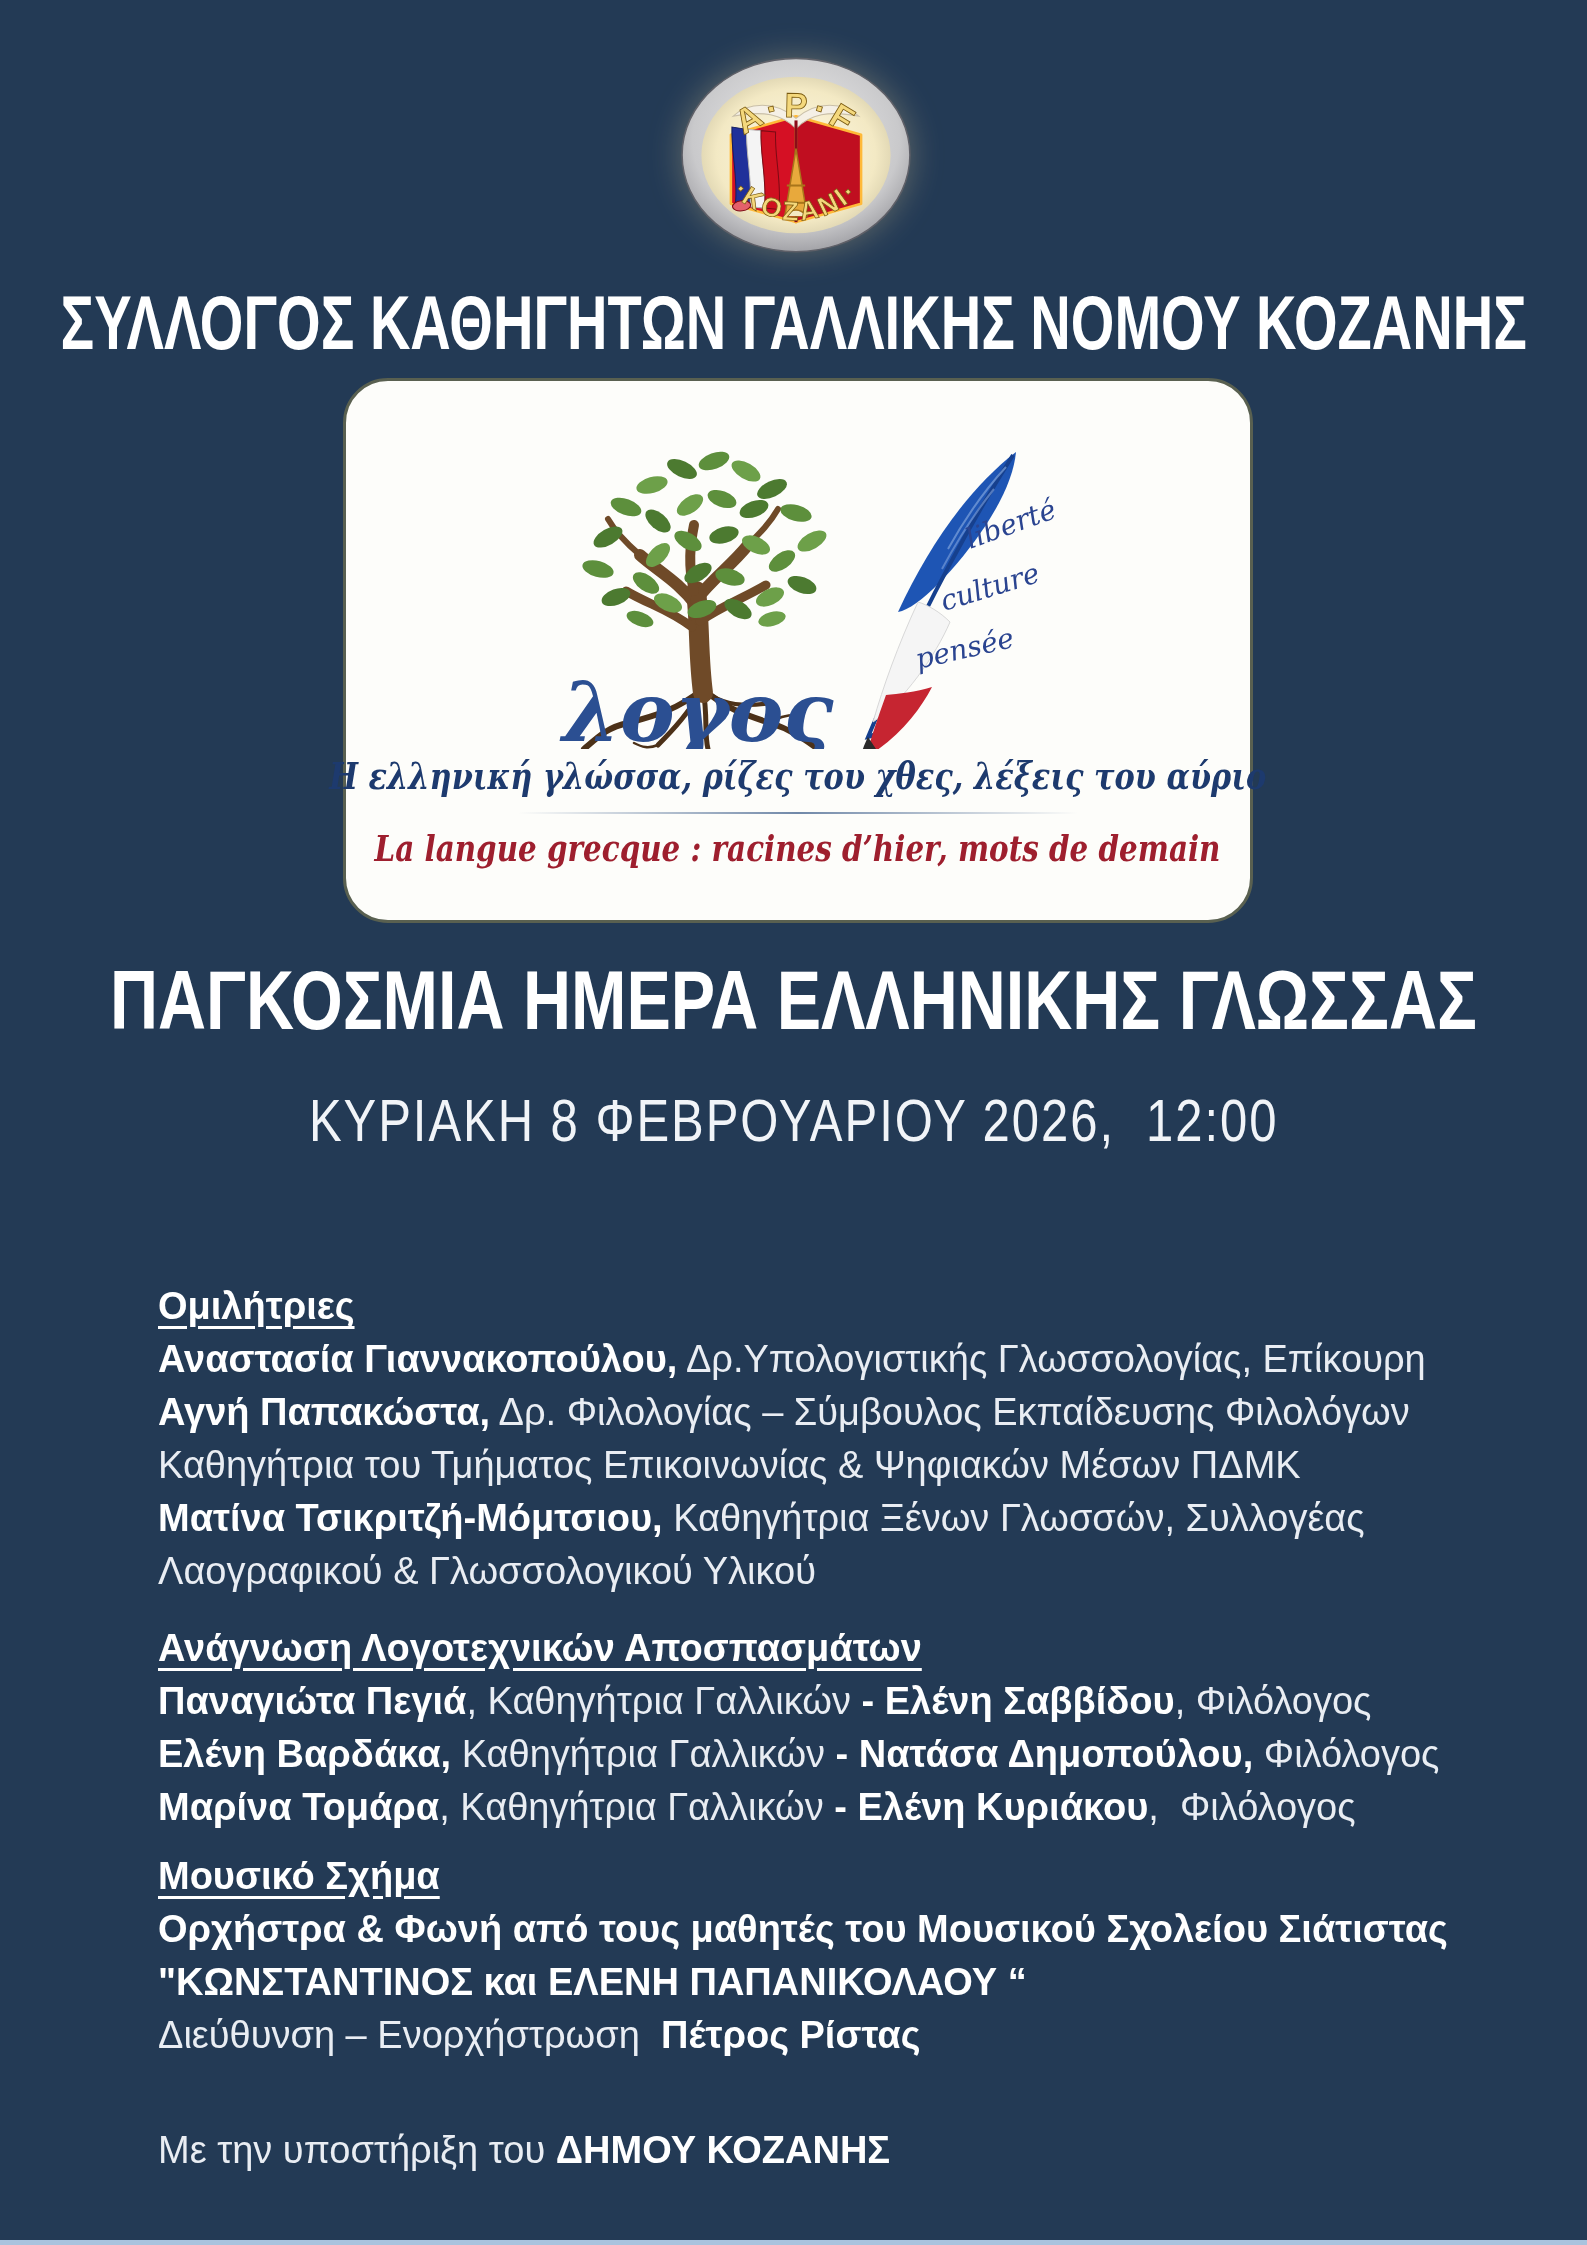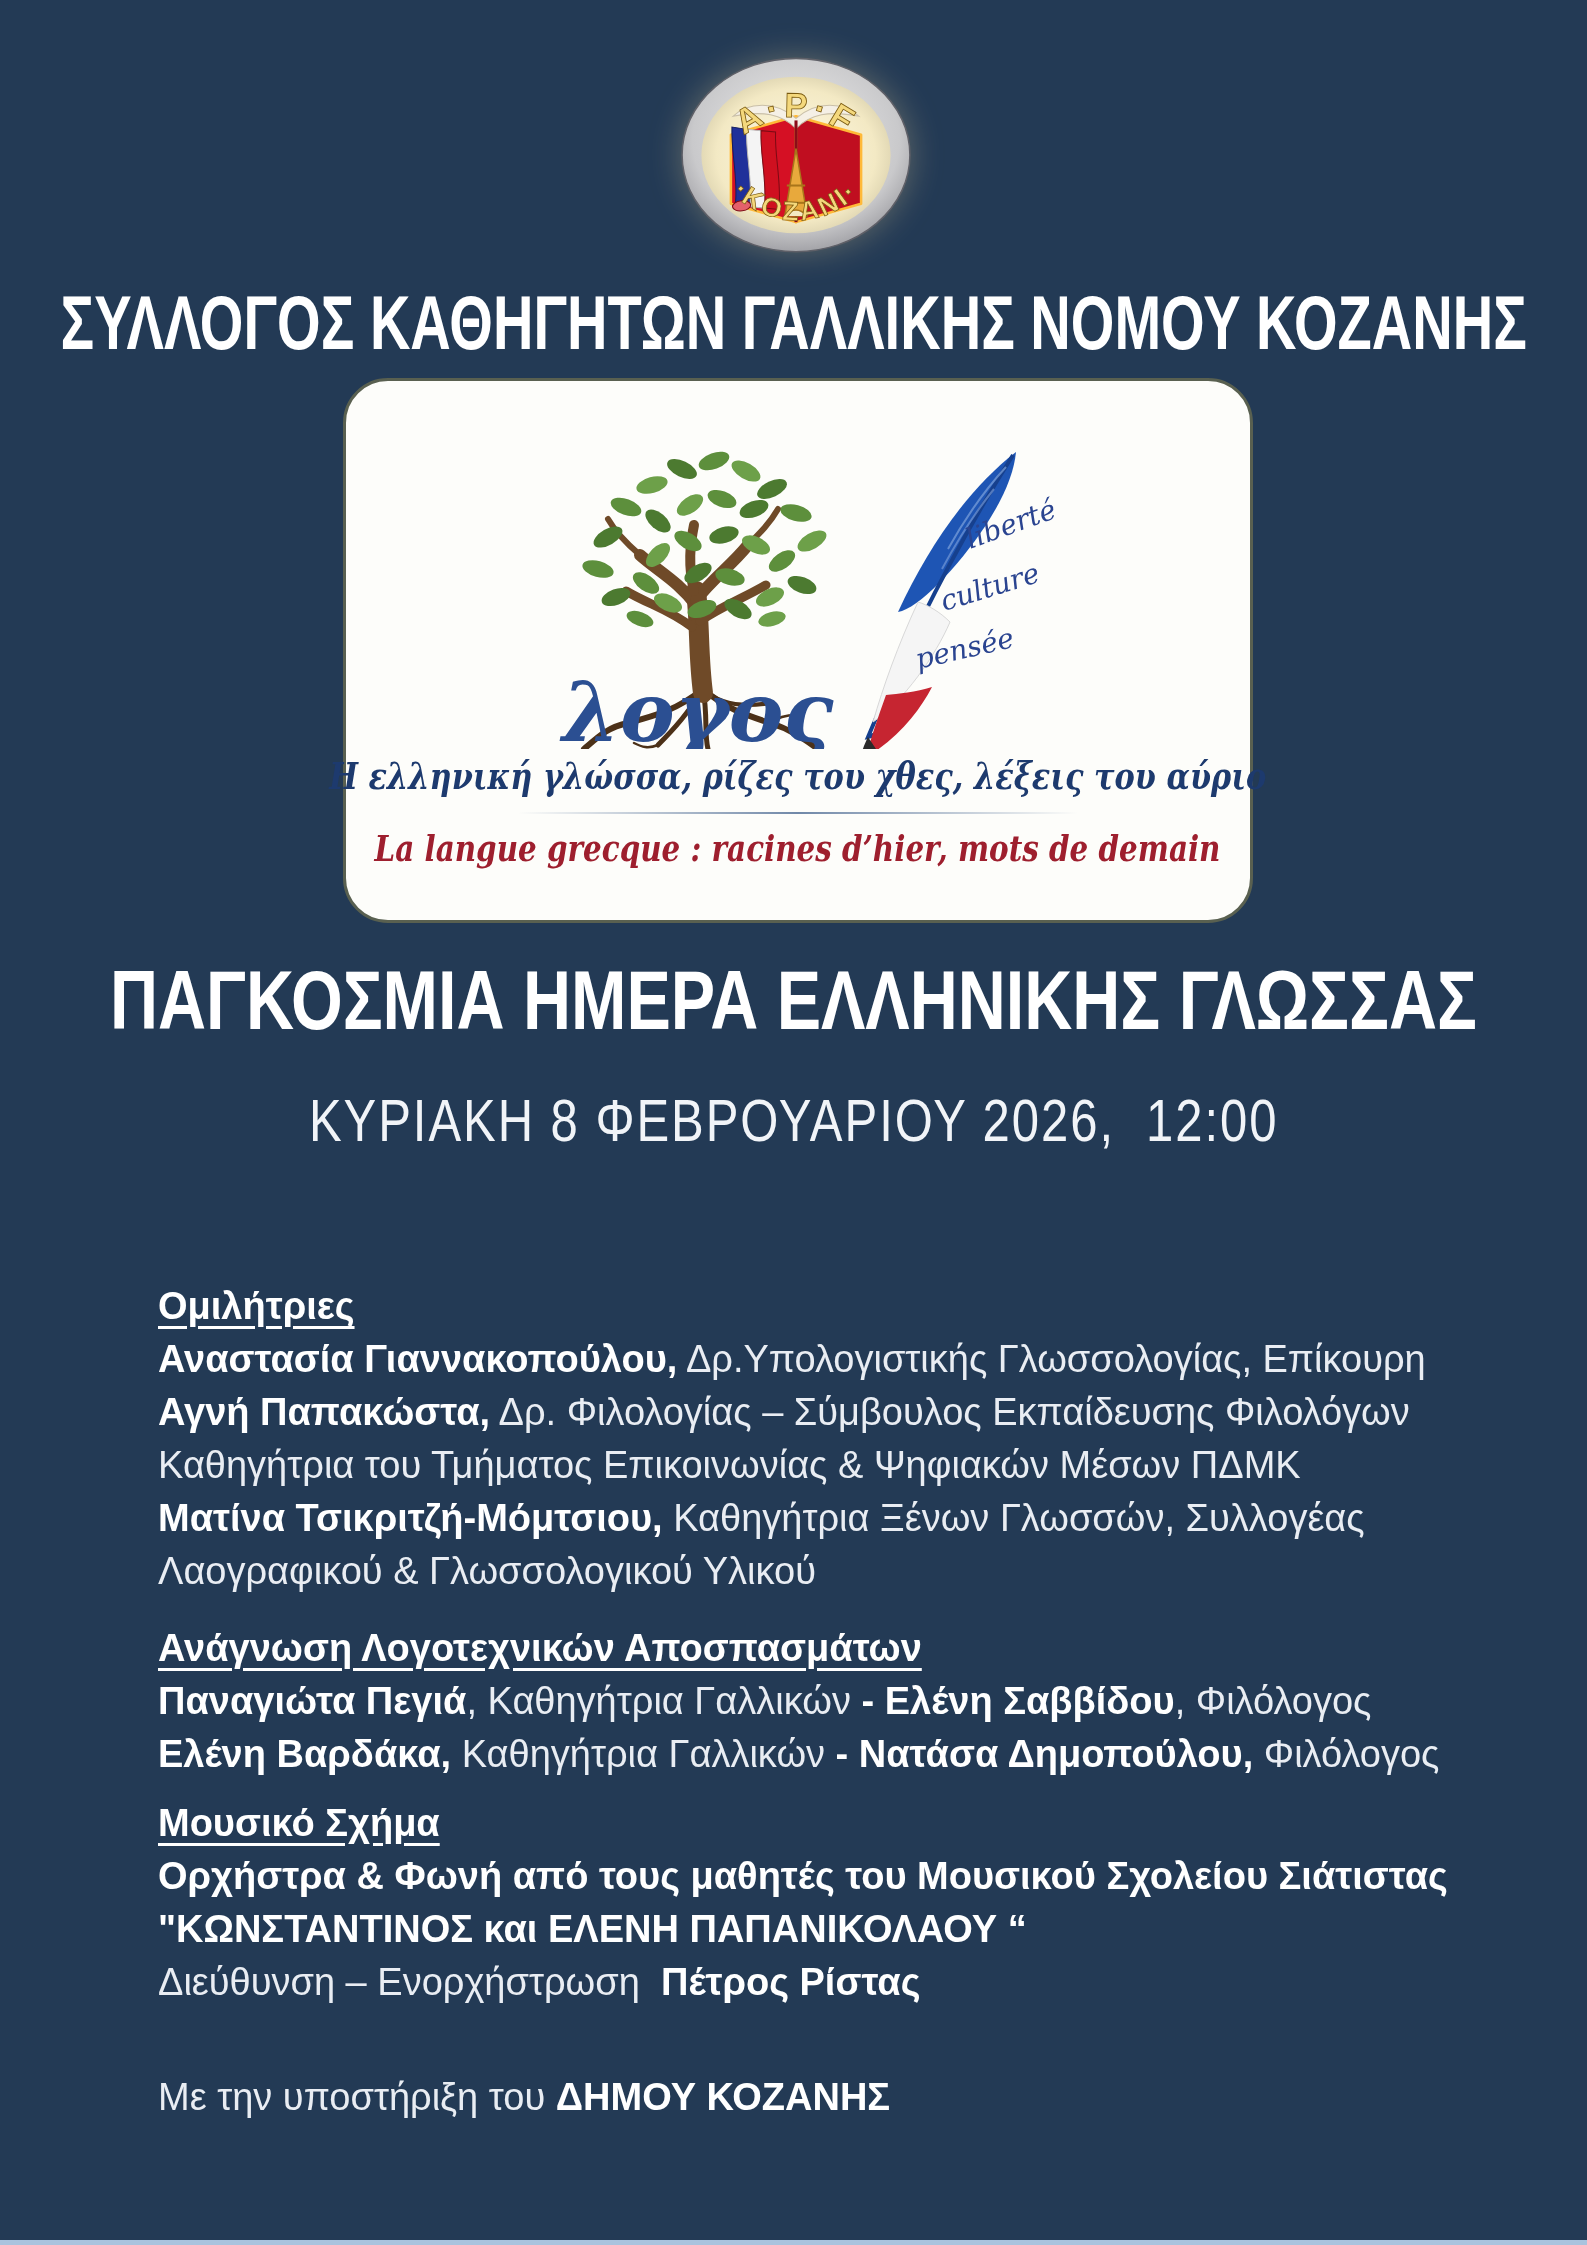--- a/index.html
+++ b/index.html
@@ -224,20 +224,21 @@
           <p class="content-line"><span class="seg seg-b">Αναστασία Γιαννακοπούλου,</span><span class="seg"> Δρ.Υπολογιστικής Γλωσσολογίας, Επίκουρη</span></p>
           <p class="content-line"><span class="seg seg-b">Αγνή Παπακώστα,</span><span class="seg"> Δρ. Φιλολογίας – Σύμβουλος Εκπαίδευσης Φιλολόγων</span></p>
           <p class="content-line"><span class="seg">Καθηγήτρια του Τμήματος Επικοινωνίας &amp; Ψηφιακών Μέσων ΠΔΜΚ</span></p>
           <p class="content-line"><span class="seg seg-b">Ματίνα Τσικριτζή-Μόμτσιου,</span><span class="seg"> Καθηγήτρια Ξένων Γλωσσών, Συλλογέας</span></p>
           <p class="content-line"><span class="seg">Λαογραφικού &amp; Γλωσσολογικού Υλικού</span></p>
         </div>
         <div class="section">
           <div class="section-heading">Ανάγνωση Λογοτεχνικών Αποσπασμάτων</div>
           <p class="content-line"><span class="seg seg-b">Παναγιώτα Πεγιά</span><span class="seg">, Καθηγήτρια Γαλλικών </span><span class="seg seg-b">- Ελένη Σαββίδου</span><span class="seg">, Φιλόλογος</span></p>
           <p class="content-line"><span class="seg seg-b">Ελένη Βαρδάκα,</span><span class="seg"> Καθηγήτρια Γαλλικών </span><span class="seg seg-b">- Νατάσα Δημοπούλου,</span><span class="seg"> Φιλόλογος</span></p>
+          <p class="content-line"><span class="seg seg-b">Μαρίνα Τομάρα</span><span class="seg">, Καθηγήτρια Γαλλικών </span><span class="seg seg-b">- Ελένη Κυριάκου</span><span class="seg">,&nbsp; Φιλόλογος</span></p>
         </div>
         <div class="section">
           <div class="section-heading">Μουσικό Σχήμα</div>
           <p class="content-line"><span class="seg seg-b">Ορχήστρα &amp; Φωνή από τους μαθητές του Μουσικού Σχολείου Σιάτιστας</span></p>
           <p class="content-line"><span class="seg seg-b">"ΚΩΝΣΤΑΝΤΙΝΟΣ και ΕΛΕΝΗ ΠΑΠΑΝΙΚΟΛΑΟΥ “</span></p>
           <p class="content-line"><span class="seg">Διεύθυνση – Ενορχήστρωση&nbsp; </span><span class="seg seg-b">Πέτρος Ρίστας</span></p>
         </div>
       </div>
     <p class="support" id="support-line"><span class="seg">Με την υποστήριξη του </span><span class="seg seg-b">ΔΗΜΟΥ ΚΟΖΑΝΗΣ</span></p>
   </div>

